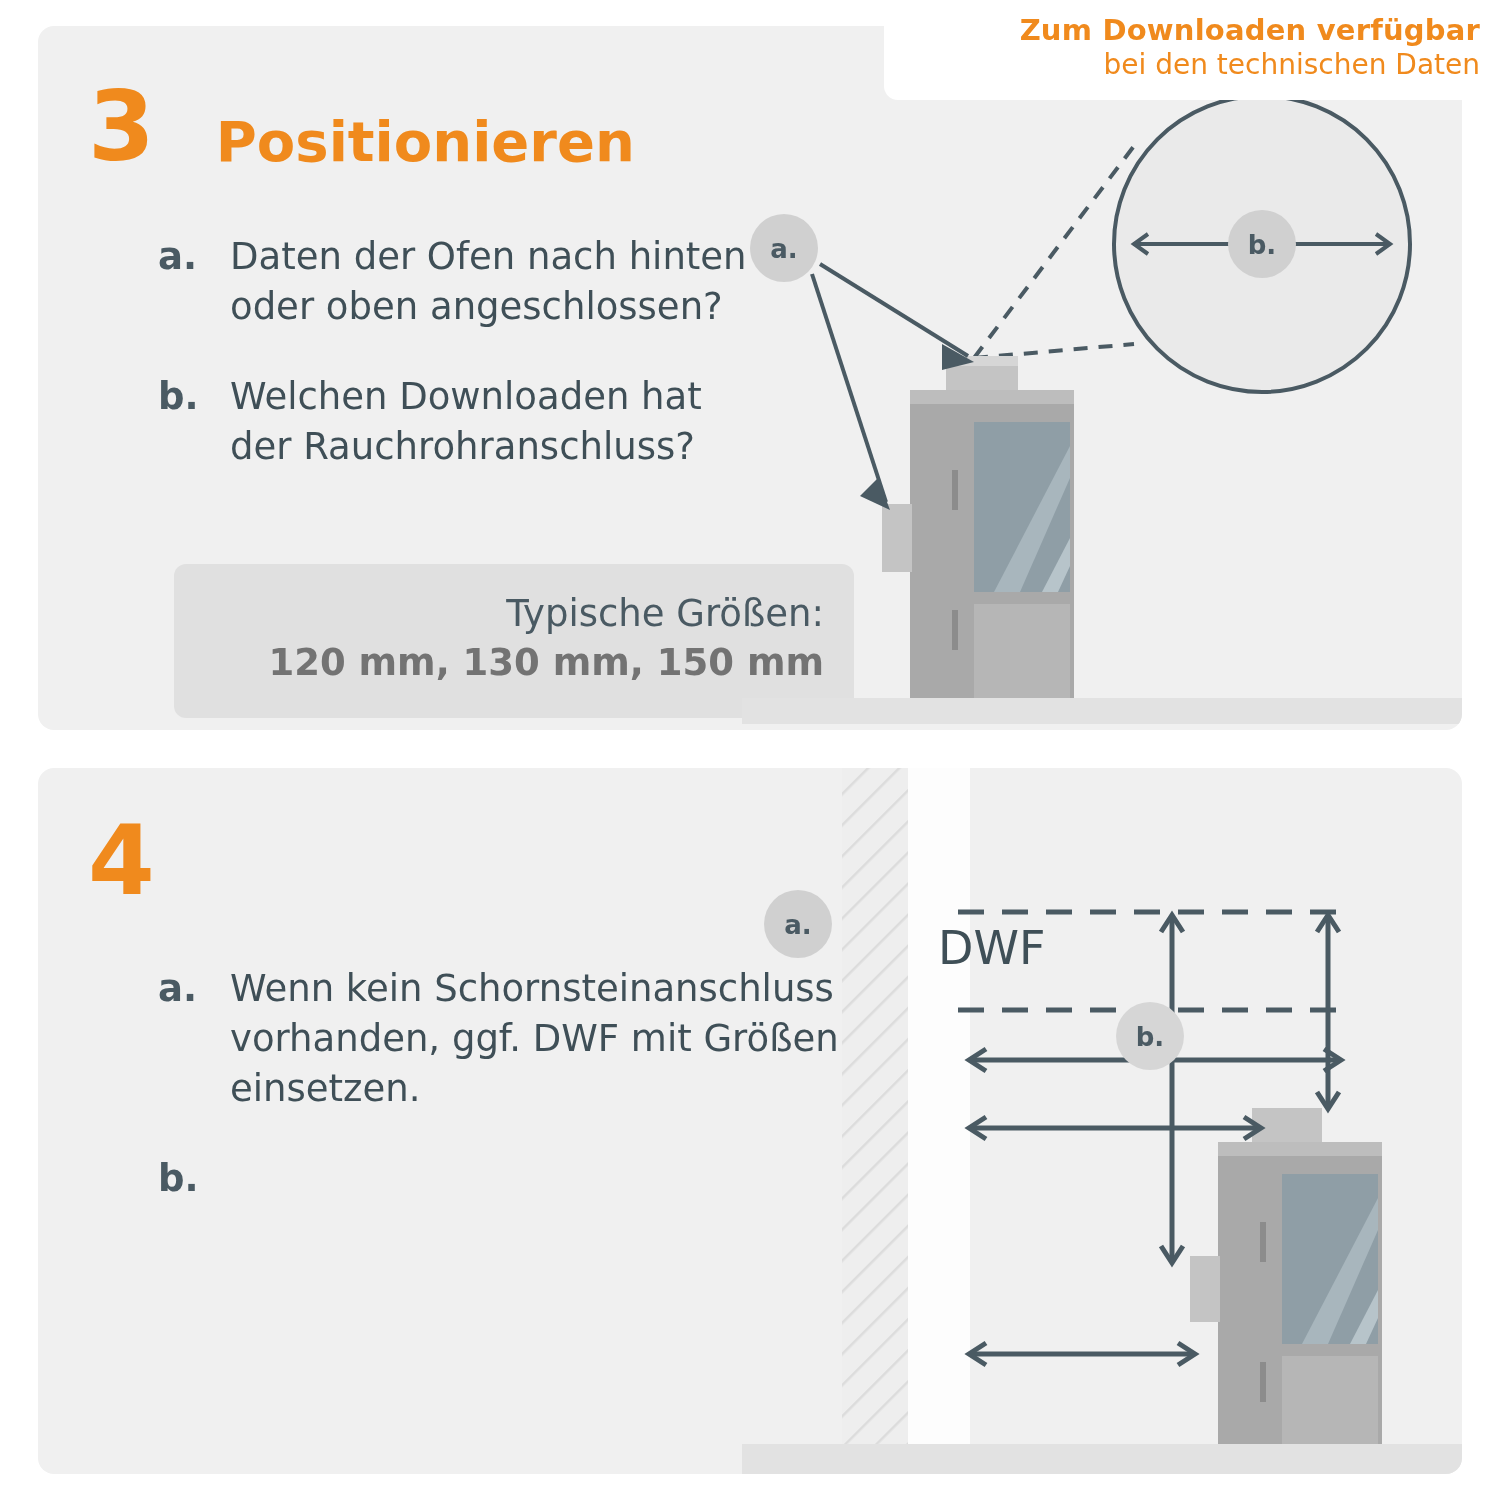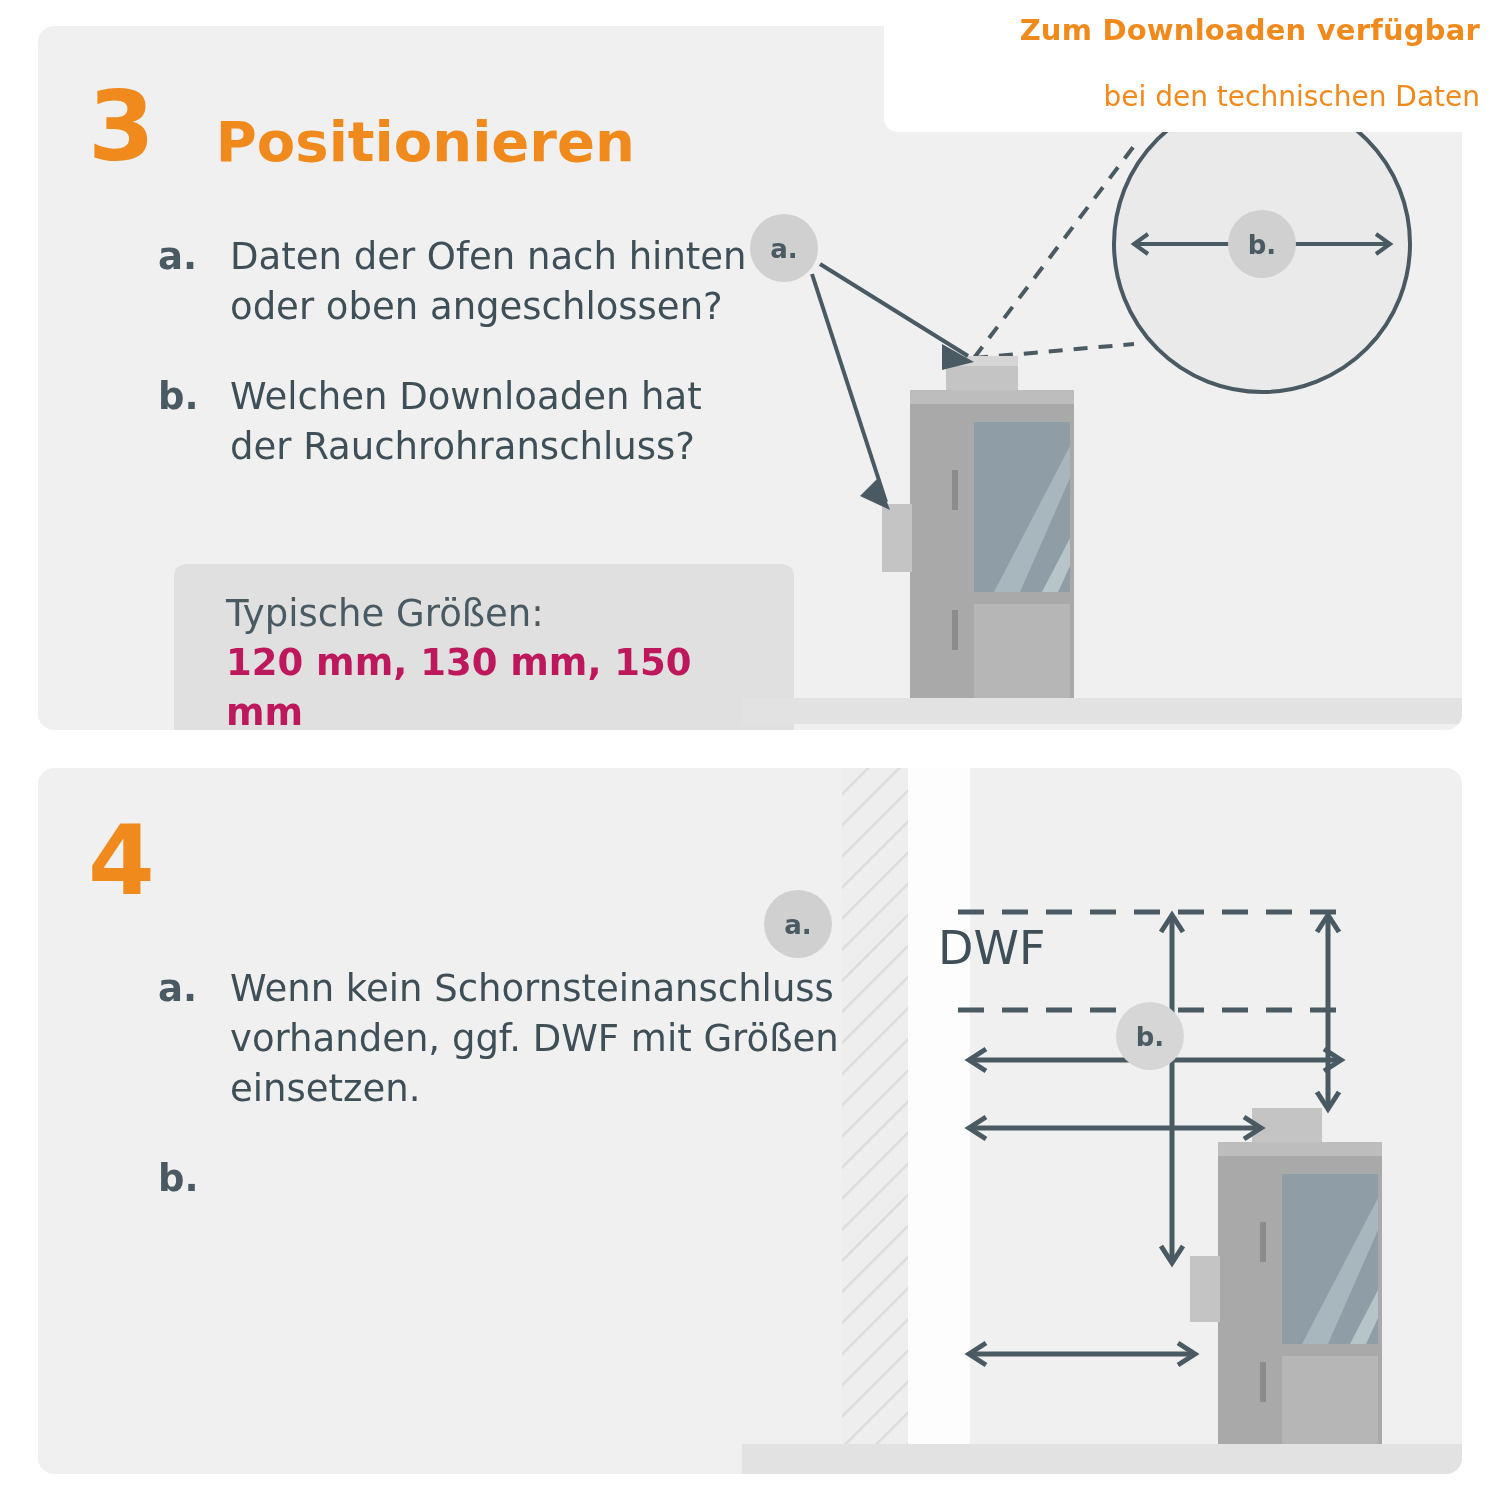--- a/index.html
+++ b/index.html
@@ -40,21 +40,20 @@
     font-size: 29px;
     letter-spacing: 0.2px;
     line-height: 1.15;
     white-space: nowrap;
   }
   .download-badge .line2 {
     color: #f08a1d;
     font-size: 28px;
     line-height: 1.25;
     white-space: nowrap;
-    margin-top: 32px;
   }
 
   
   .panel {
     position: absolute;
     left: 38px;
     width: 1424px;
     background: #f0f0f0;
     border-radius: 16px;
     overflow: hidden;
@@ -119,36 +118,37 @@
     line-height: 1.35;
     color: #3f4f57;
     white-space: pre-line;
   }
 
   
   .info-box {
     position: absolute;
     left: 136px;
     top: 538px;
-    width: 620px;
+    width: 680px;
     background: #e0e0e0;
     border-radius: 12px;
     padding: 26px 30px 30px 52px;
     box-sizing: border-box;
+    text-align: right;
   }
   .info-label {
     font-size: 37px;
     line-height: 1.3;
     color: #4a5a63;
   }
   .info-value {
     font-size: 37px;
     font-weight: bold;
     line-height: 1.35;
-    color: #be185d;
+    color: #737373;
   }
 
   
   .illo {
     position: absolute;
     right: 0;
     top: 0;
     height: 100%;
   }
   #illo-3 { width: 720px; }

